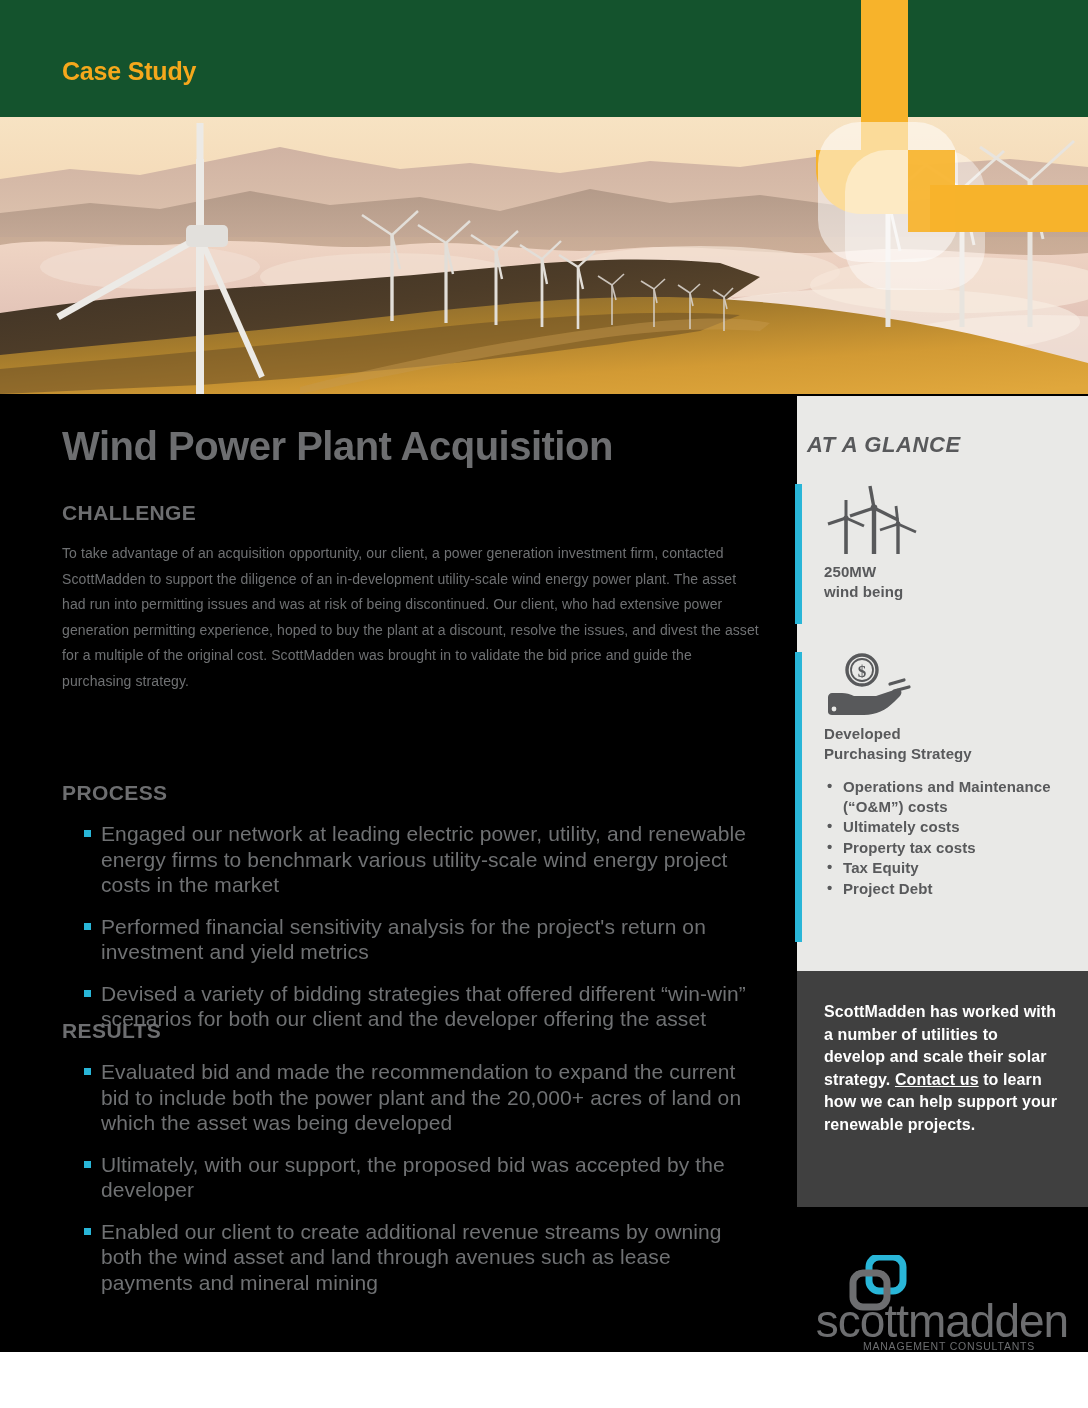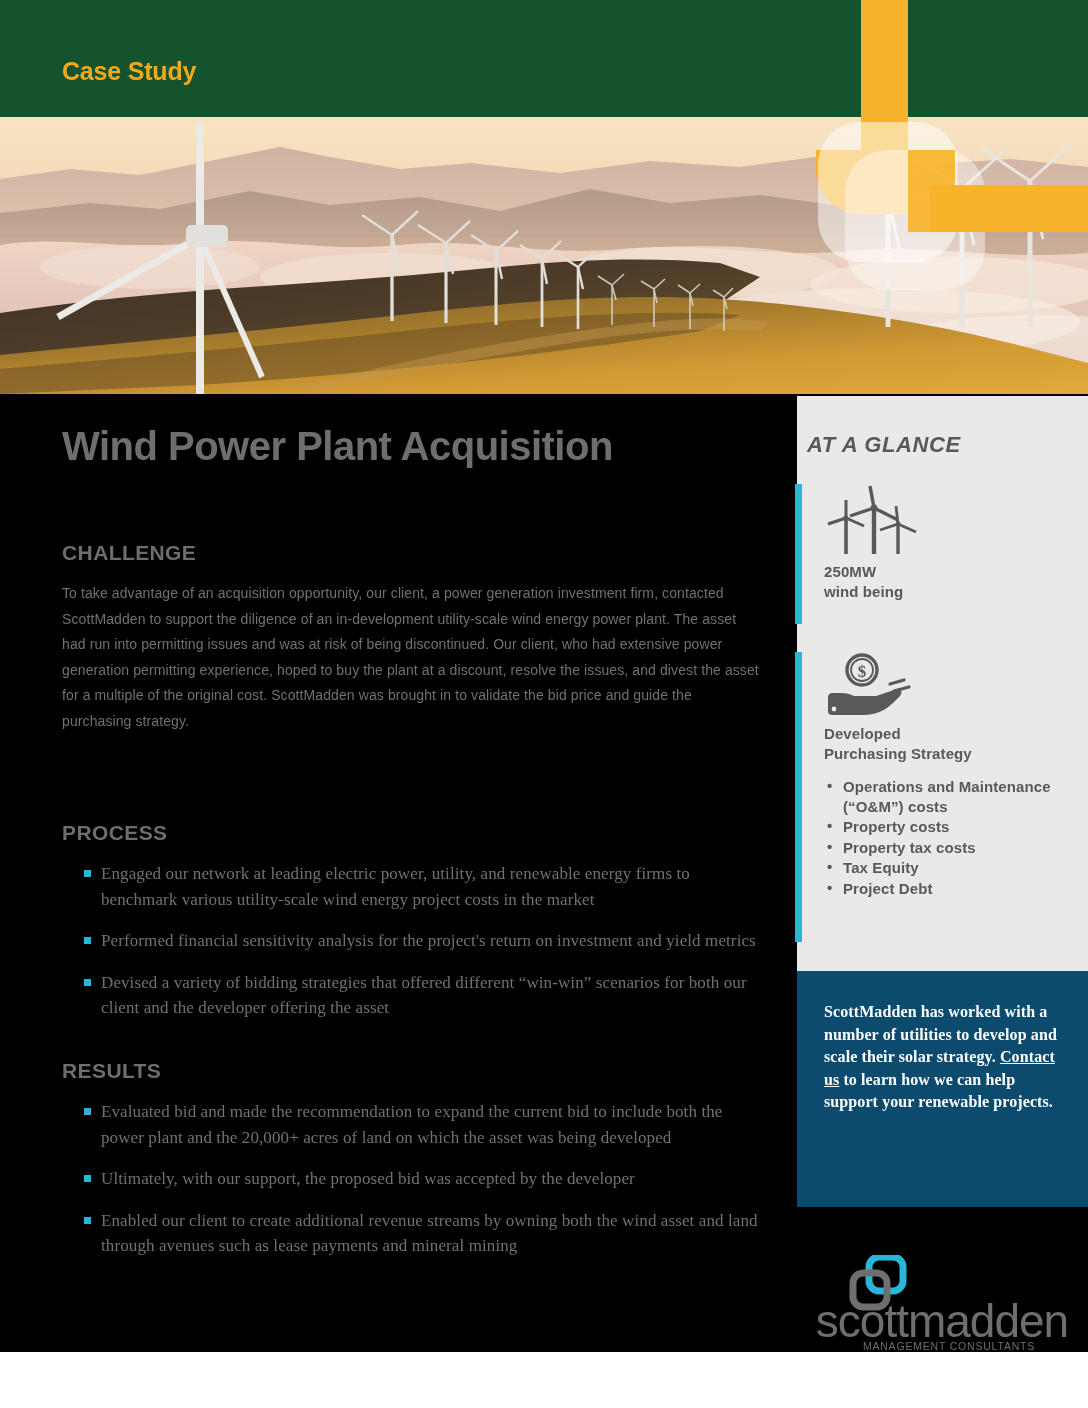--- a/index.html
+++ b/index.html
@@ -33,29 +33,29 @@
 
   
   .main { position:absolute; left:0; top:394px; width:797px; height:958px; background:#000; padding:12px; }
   .doc-title {
     position:absolute; left:62px; top:30px;
     font-size:40px; font-weight:bold; color:#6d6e70; letter-spacing:-0.5px;
   }
   .section { position:absolute; left:62px; width:700px; }
   .section-heading {
     font-size:21px; font-weight:bold; color:#6d6e70;
-    letter-spacing:0.4px; margin-bottom:16px;margin-top:40px;
+    letter-spacing:0.4px; margin-bottom:16px;
   }
   .body-text {
     font-size:14px; line-height:25.5px; color:#6f7173; letter-spacing:0.1px;
   }
   ul.bullets { list-style:none; margin:0; padding:0; }
   ul.bullets li {
     position:relative; padding-left:39px; margin-bottom:16px;
-    font-size:17px; line-height:25.5px; color:#6f7173; letter-spacing:0.1px;font-family:Liberation Serif, serif;
+    font-size:21px; line-height:25.5px; color:#6f7173; letter-spacing:0.1px;
   }
   ul.bullets li::before {
     content:""; position:absolute; left:22px; top:9px;
     width:7px; height:7px; background:#29b6d8;
   }
 
   
   .sidebar { position:absolute; left:797px; top:396px; width:291px; height:575px; background:#e9e9e7; }
   .glance-title {
     position:absolute; left:10px; top:36px;
@@ -72,21 +72,21 @@
     position:relative; padding-left:19px; margin-bottom:1px;
     font-size:15px; line-height:19.5px; font-weight:bold; color:#58595b; letter-spacing:0.1px;
   }
   ul.sb-bullets li::before {
     content:"\2022"; position:absolute; left:3px; top:-1px; font-size:15px; color:#58595b;
   }
 
   
   .cta {
     position:absolute; left:797px; top:971px; width:291px; height:236px;
-    background:#0c4a6e; padding:30px 30px 0 27px;font-family:Liberation Serif, serif;
+    background:#404040; padding:30px 30px 0 27px;
   }
   .cta-text {
     font-size:16px; line-height:22.5px; font-weight:bold; color:#ffffff; letter-spacing:0.1px;
   }
   .cta-link { color:#ffffff; text-decoration:underline; font-weight:bold; }
 
   
   .footer-logo { position:absolute; left:797px; top:1255px; width:291px; height:97px; }
 </style>
 </head>
@@ -335,21 +335,21 @@
           <circle cx="10" cy="57" r="2.4" fill="#e9e9e7"></circle>
 
           <path d="M66,32 L80,28" stroke="#58595b" stroke-width="3.2" stroke-linecap="round"></path>
           <path d="M70,39 L85,35" stroke="#58595b" stroke-width="3.2" stroke-linecap="round"></path>
         </svg>
       </div>
       <div class="glance-label">Developed</div>
       <div class="glance-label">Purchasing Strategy</div>
       <ul class="sb-bullets">
         <li>Operations and Maintenance (“O&amp;M”) costs</li>
-        <li>Property costs</li>
+        <li>Ultimately costs</li>
         <li>Property tax costs</li>
         <li>Tax Equity</li>
         <li>Project Debt</li>
       </ul>
     </div>
   </div>
 
   <div class="cta">
     <p class="cta-text"><span>ScottMadden has worked with a number of utilities to develop and scale their solar strategy. </span><a href="#" class="cta-link">Contact us</a><span> to learn how we can help support your renewable projects.</span></p>
   </div>

